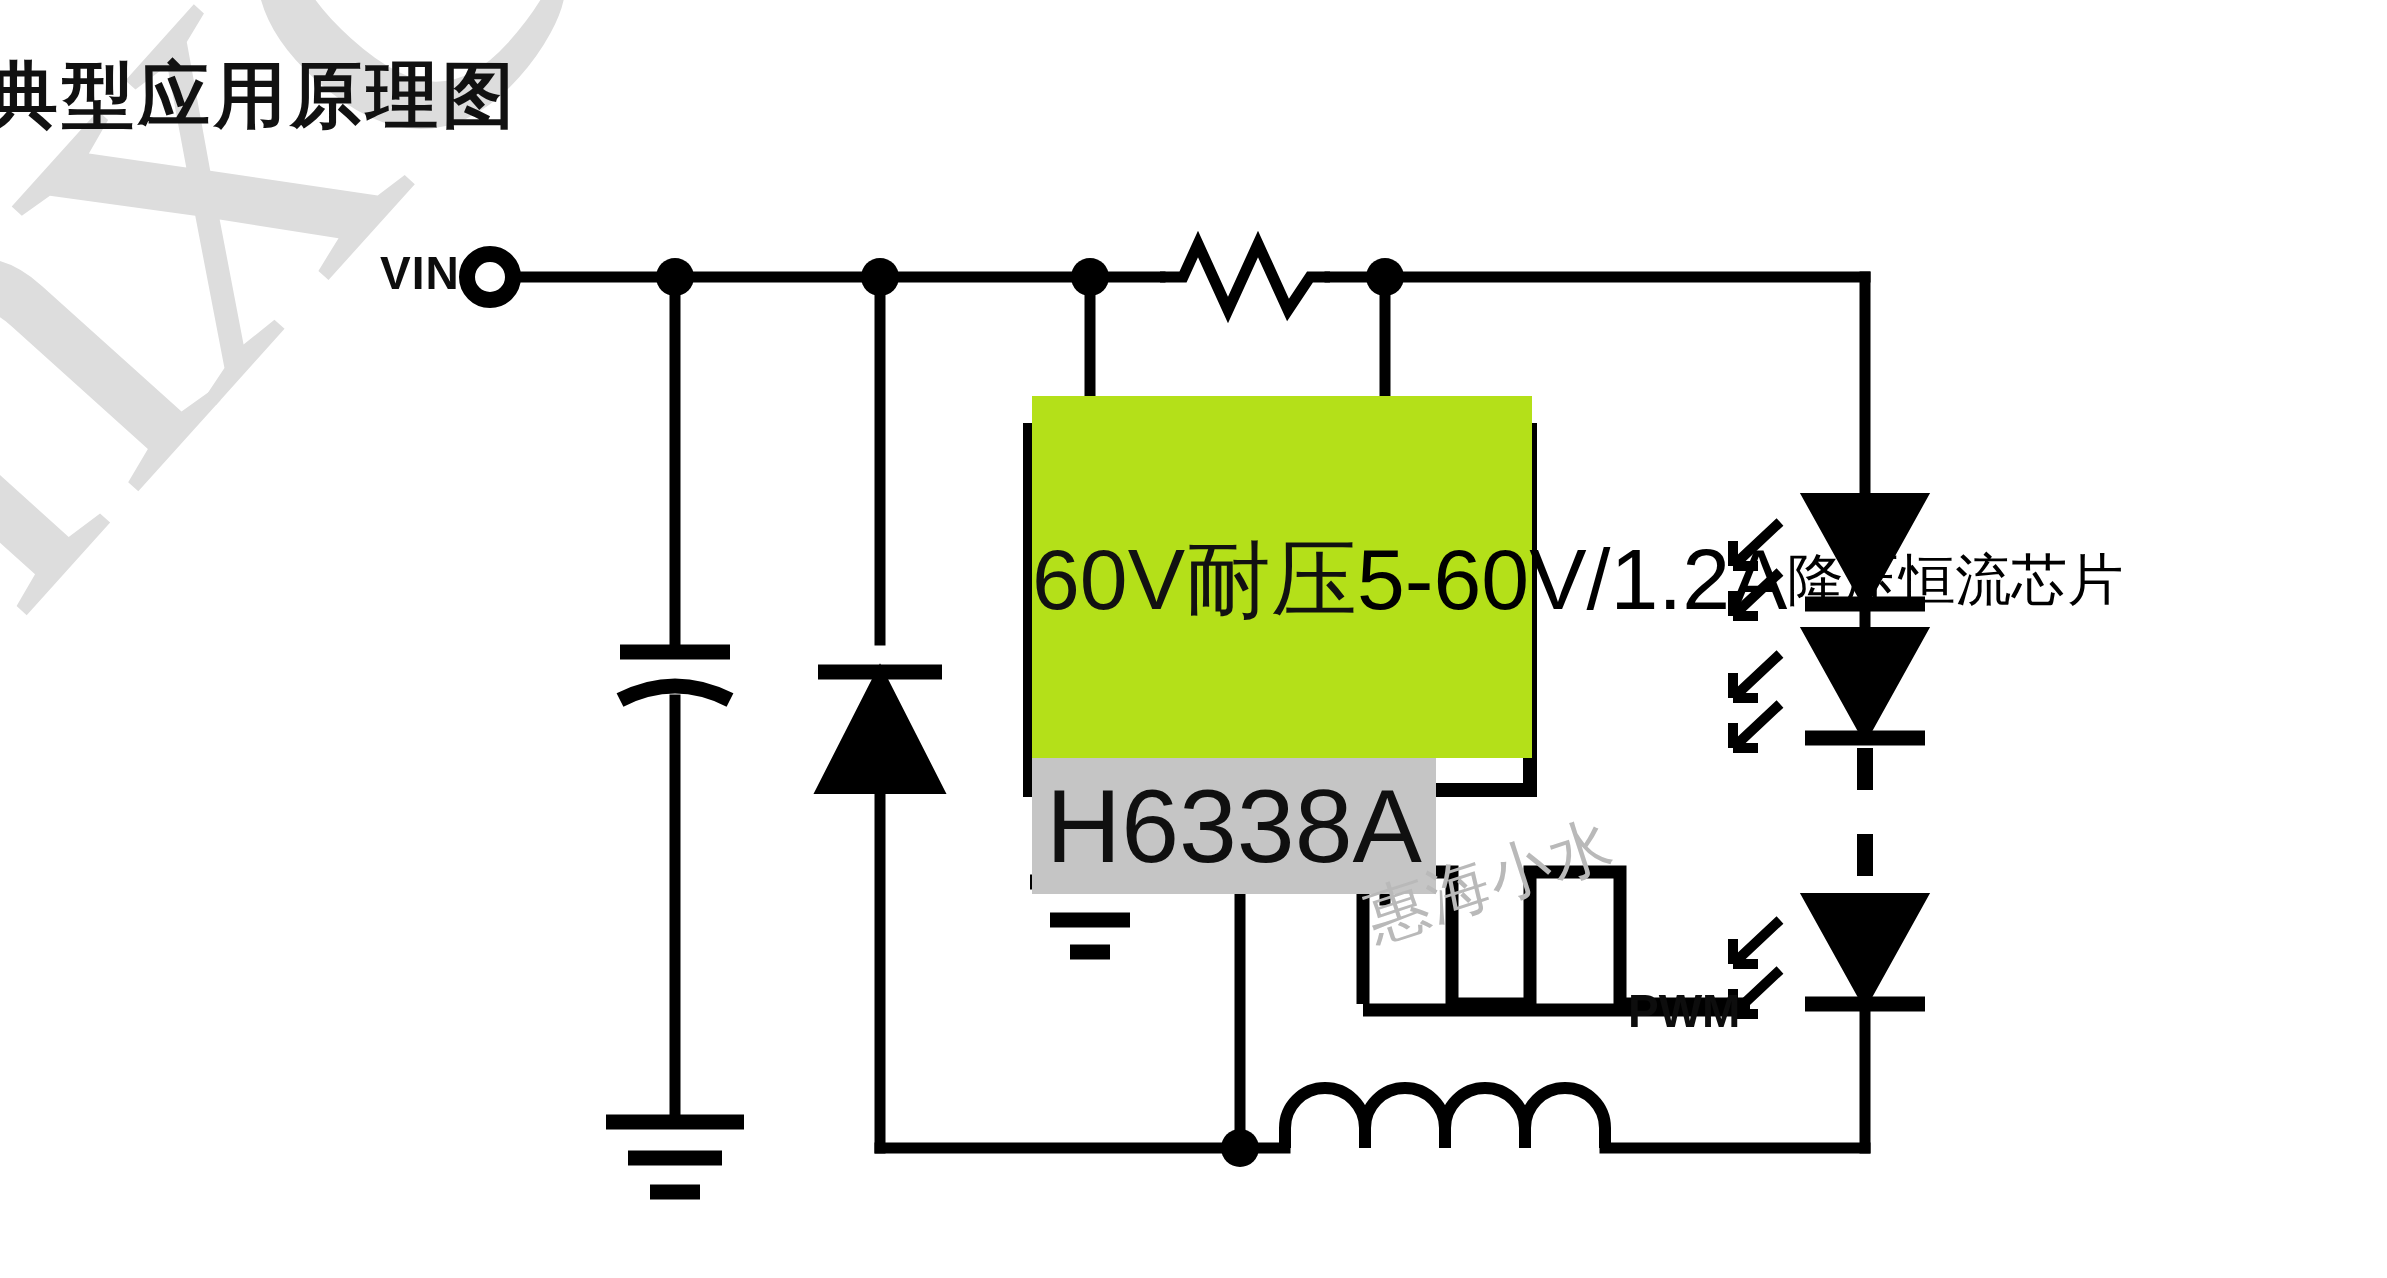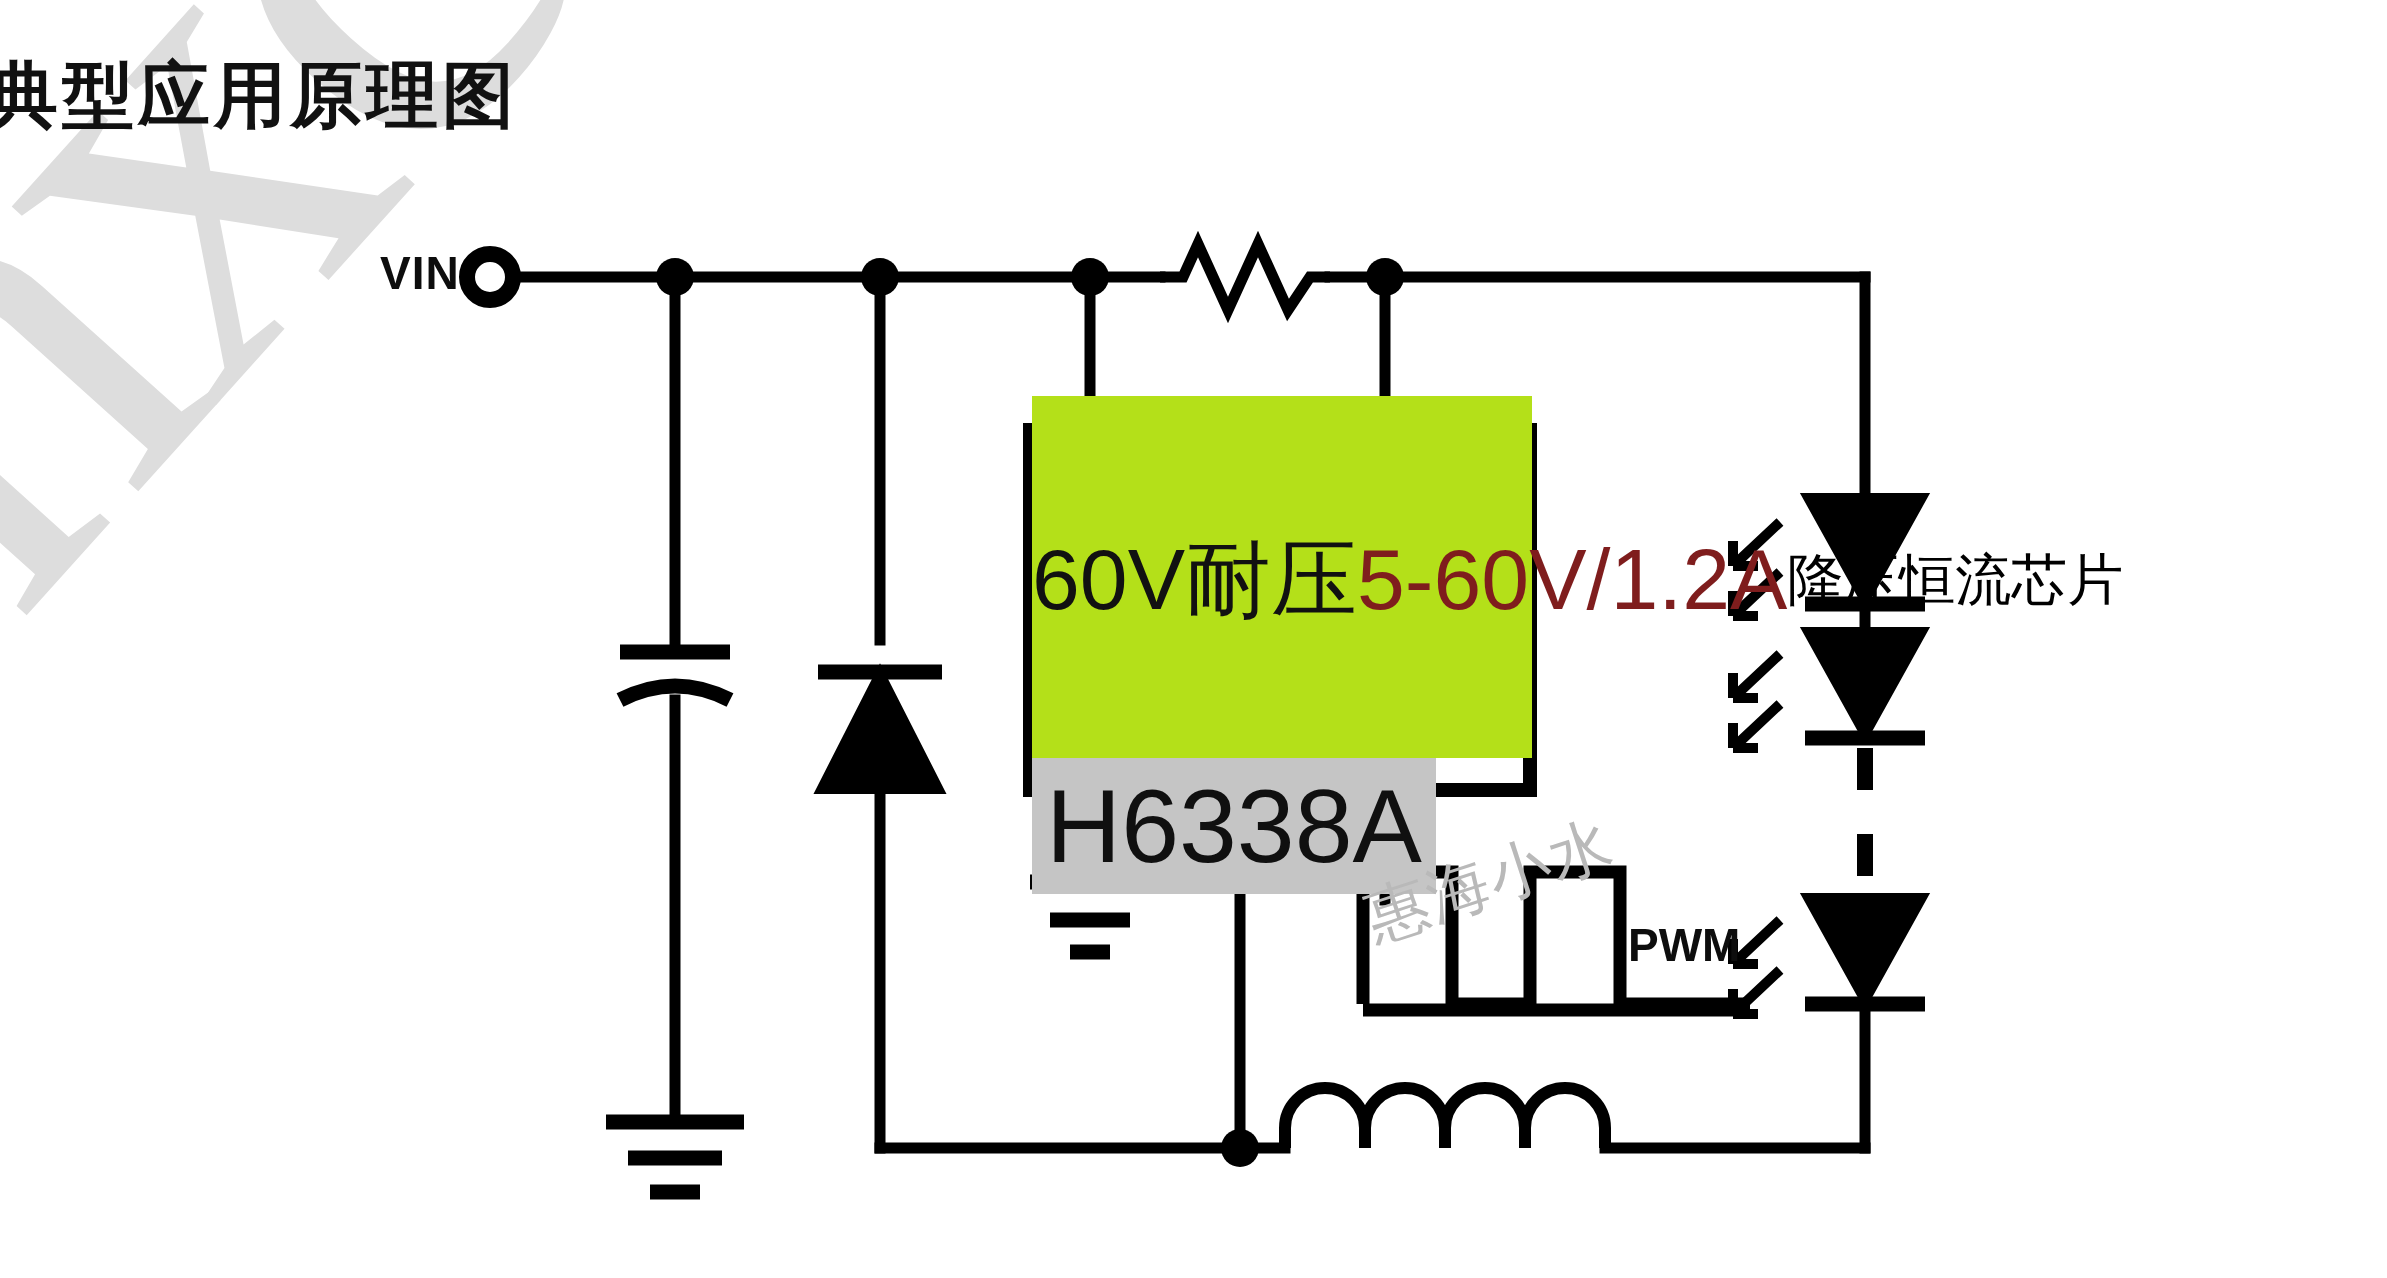--- a/index.html
+++ b/index.html
@@ -66,21 +66,21 @@
   }
   
   .lbl {
     position: absolute;
     font-family: "Liberation Sans", sans-serif;
     font-weight: bold;
     color: #0d0d0d;
     white-space: nowrap;
   }
   #vin-label { left: 380px; top: 246px; font-size: 46px; letter-spacing: 1px; }
-  #pwm-label { left: 1628px; top: 918px; font-size: 46px; letter-spacing: 0px; }
+  #pwm-label { left: 1628px; top: 984px; font-size: 46px; letter-spacing: 0px; }
 
   
   .green-box {
     position: absolute;
     left: 1032px;
     top: 396px;
     width: 500px;
     height: 362px;
     background: #b4e019;
     box-sizing: border-box;
@@ -91,21 +91,21 @@
     justify-content: flex-start;
   }
   .green-line1 {
     font-size: 86px;
     color: #111111;
     line-height: 1.18;
     white-space: nowrap;
   }
   .green-line2 {
     font-size: 86px;
-    color: #7f1d1d;
+    color: #000000;
     line-height: 1.18;
     white-space: nowrap;
   }
   .green-line3 {
     font-size: 56px;
     color: #000000;
     line-height: 1.25;
     white-space: nowrap;
   }
   

